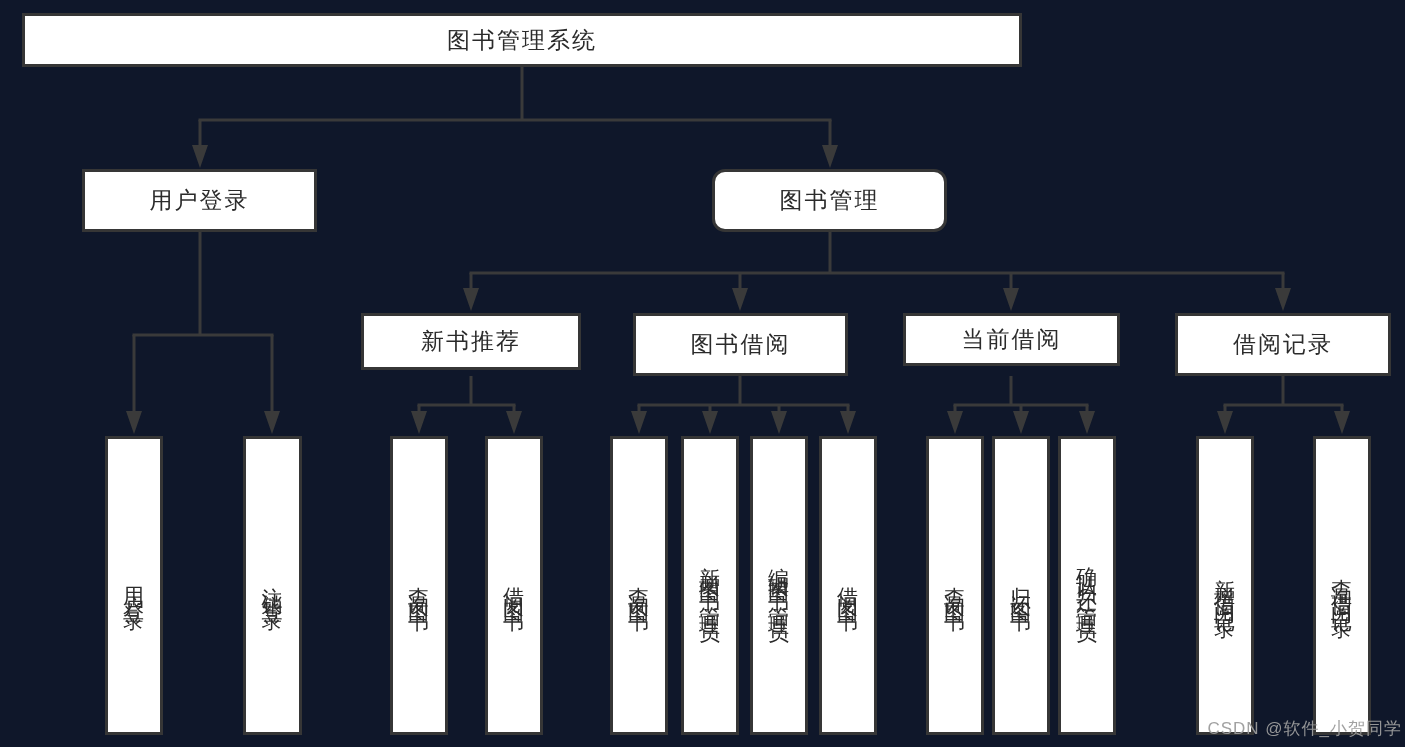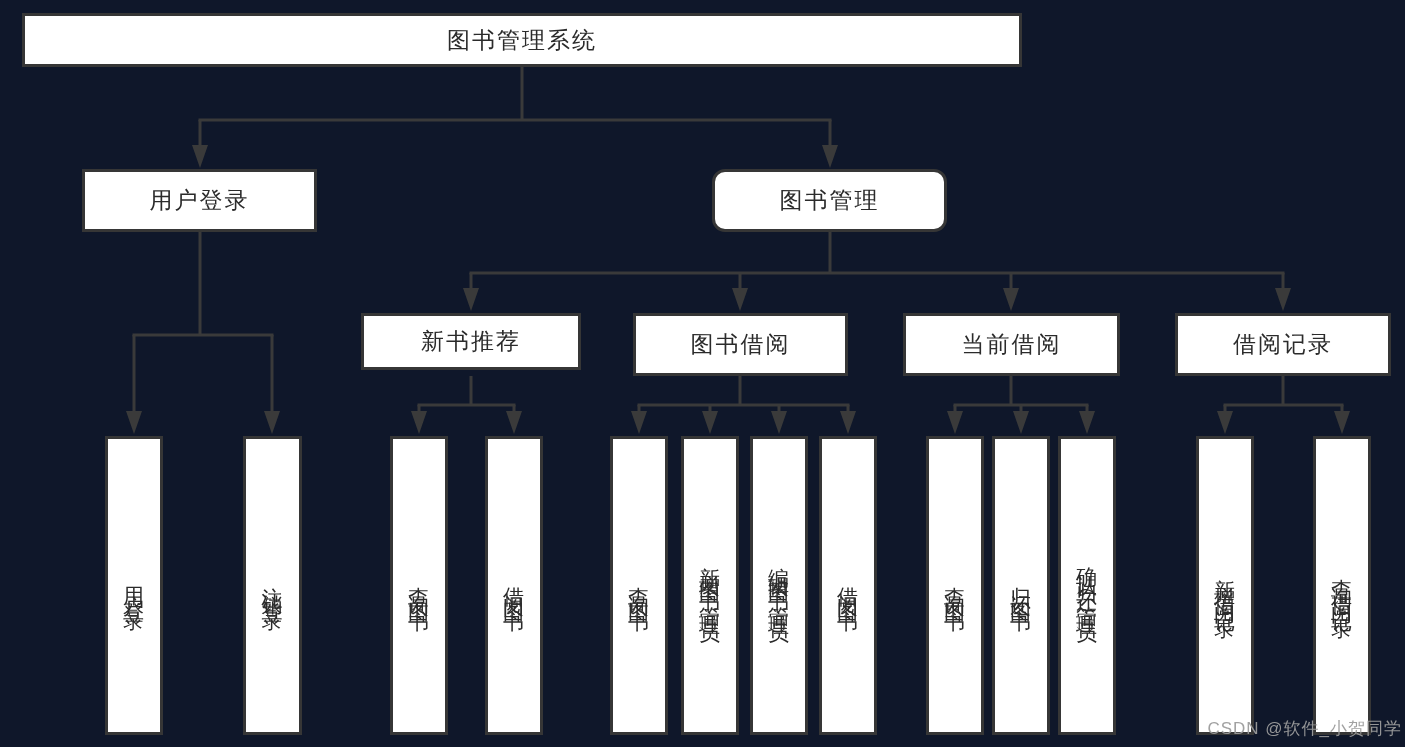--- a/index.html
+++ b/index.html
@@ -121,21 +121,21 @@
     </g>
   </svg>
 
   <div class="node hnode" style="left:22px; top:13px; width:1000px; height:54px;">图书管理系统</div>
 
   <div class="node hnode" style="left:82px; top:169px; width:235px; height:63px;">用户登录</div>
   <div class="node hnode" style="left:712px; top:169px; width:235px; height:63px;border-radius:13px;">图书管理</div>
 
   <div class="node hnode" style="left:361px; top:313px; width:220px; height:57px;">新书推荐</div>
   <div class="node hnode" style="left:633px; top:313px; width:215px; height:63px;">图书借阅</div>
-  <div class="node hnode" style="left:903px; top:313px; width:217px; height:63px;">当前借阅</div>
+  <div class="node hnode" style="left:903px; top:313px; width:217px; height:53px;">当前借阅</div>
   <div class="node hnode" style="left:1175px; top:313px; width:216px; height:63px;">借阅记录</div>
 
   <div class="node vnode" style="left:105px; top:436px; width:58px; height:299px;">用户登录</div>
   <div class="node vnode" style="left:243px; top:436px; width:59px; height:299px;">注销登录</div>
 
   <div class="node vnode" style="left:390px; top:436px; width:58px; height:299px;">查询图书</div>
   <div class="node vnode" style="left:485px; top:436px; width:58px; height:299px;">借阅图书</div>
 
   <div class="node vnode" style="left:610px; top:436px; width:58px; height:299px;">查询图书</div>
   <div class="node vnode" style="left:681px; top:436px; width:58px; height:299px;">新增图书（管理员）</div>

